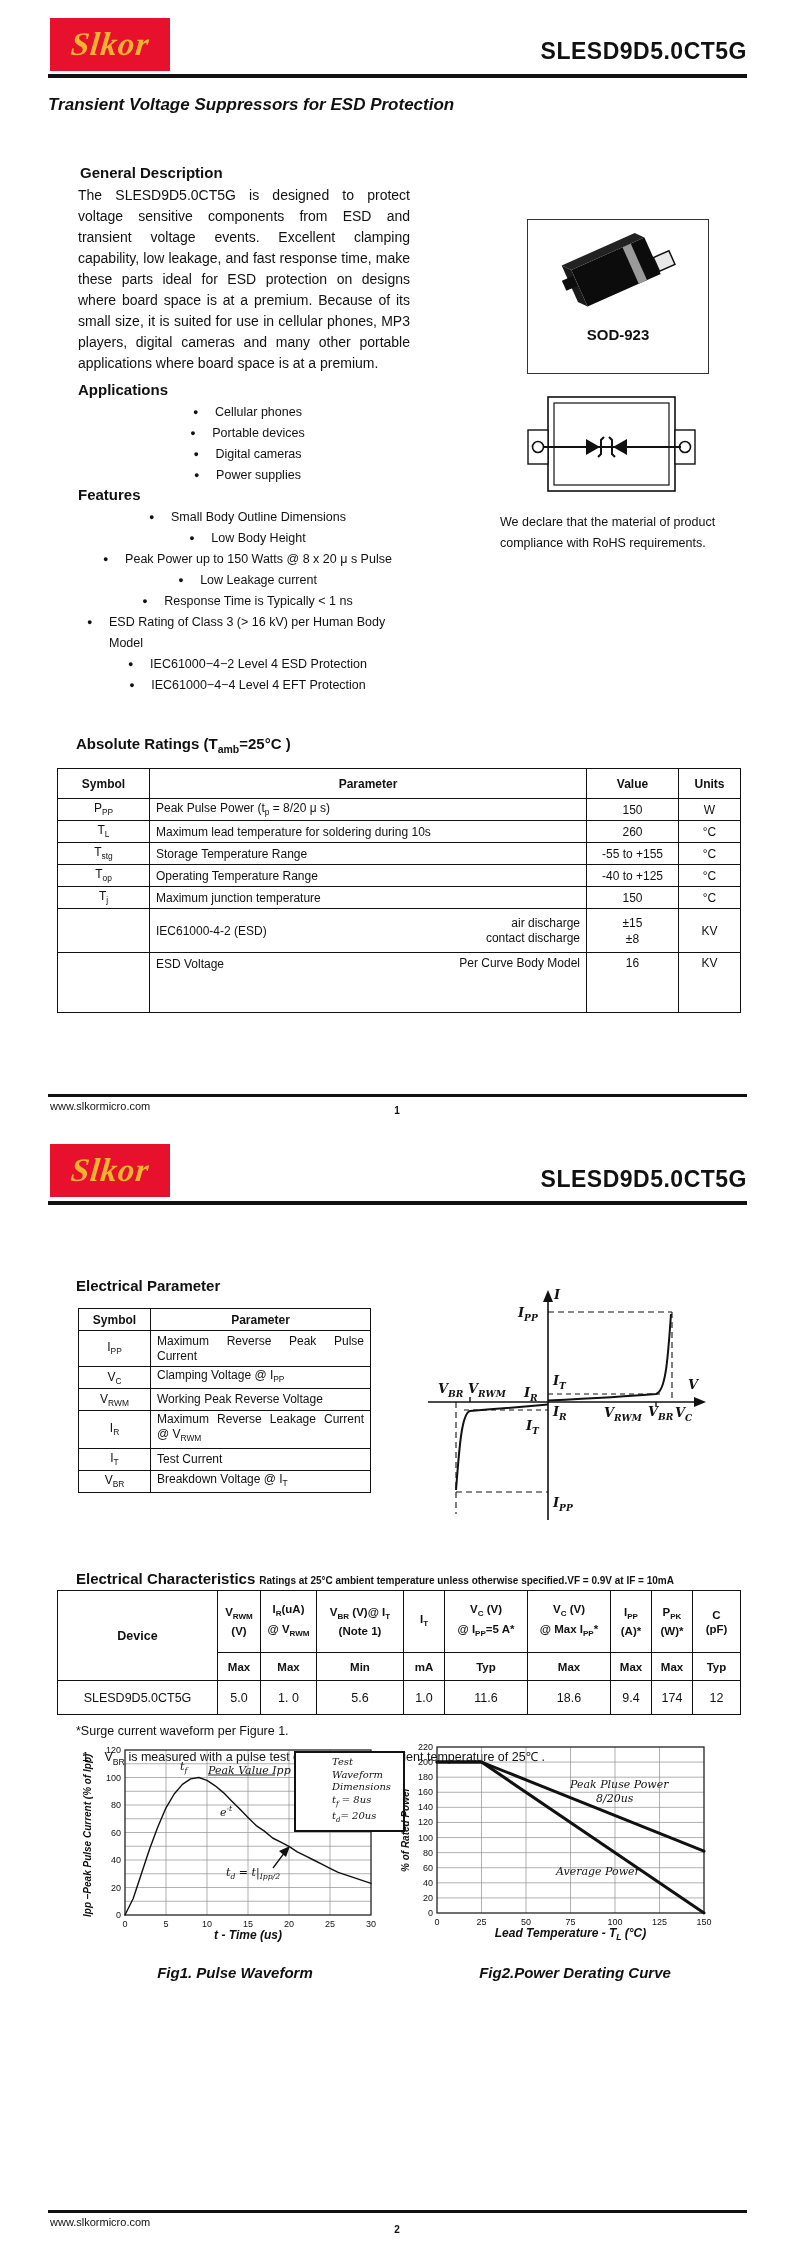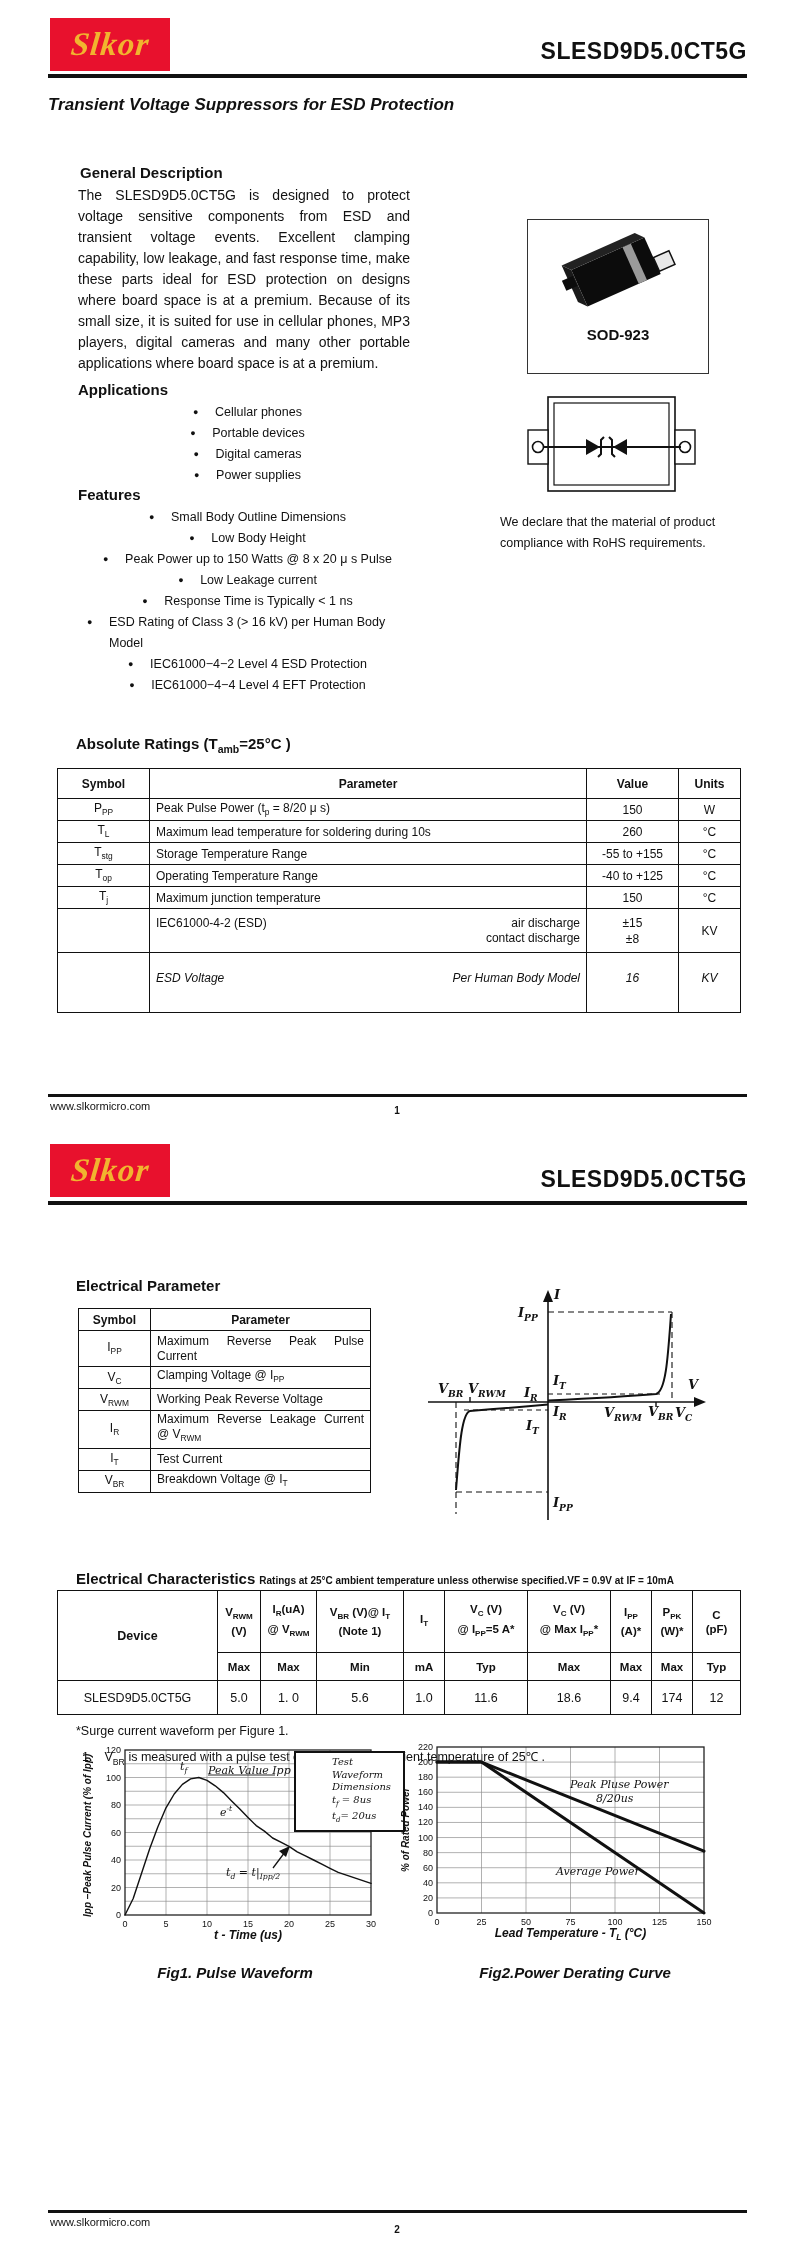--- a/index.html
+++ b/index.html
@@ -28,22 +28,22 @@
   table.dt{border-collapse:collapse;position:absolute;table-layout:fixed;}
   table.dt th,table.dt td{border:1px solid #111;font-size:12px;padding:1px 6px;
         overflow:hidden;}
   table.dt th{font-weight:bold;text-align:center;}
   table.dt td.sym,table.dt td.val,table.dt td.unit{text-align:center;}
   #ar-table{left:57px;top:768px;width:683px;}
   #ar-table tr.hrow{height:30px;}
   #ar-table tr.nrow{height:22px;}
   #ar-table tr.r-dbl{height:44px;}
   #ar-table tr.r-tall{height:60px;}
-  #ar-table tr.r-tall td{vertical-align:top;padding-top:18px;font-style:italic;}
-  .split{display:flex;justify-content:space-between;align-items:flex-start;}
+  #ar-table tr.r-tall td{vertical-align:top;padding-top:3px;}
+  .split{display:flex;justify-content:space-between;align-items:center;}
   .split .rgt{text-align:right;line-height:15px;}
   .vstack{line-height:16px;}
   .footer-url{position:absolute;left:50px;font-size:11px;}
   .footer-pg{position:absolute;left:0;right:0;text-align:center;font-size:10px;font-weight:bold;}
   #ep-table{left:78px;top:1308px;width:292px;}
   #ep-table tr{height:22px;}
   #ep-table tr.tworow{height:36px;}
   #ep-table td.par{text-align:justify;line-height:15px;margin-left:35px;}
   .vi-wrap{position:absolute;left:420px;top:1284px;width:290px;height:250px;}
   .vlab{position:absolute;font-family:"DejaVu Serif",serif;font-style:italic;
@@ -216,21 +216,21 @@
           <td class="val">
             <div class="vstack">±15<br>±8</div>
           </td>
           <td class="unit">KV</td>
         </tr>
         <tr class="r-tall">
           <td class="sym"></td>
           <td class="par">
             <div class="split">
               <span>ESD Voltage</span>
-              <span class="rgt">Per Human Body Model</span>
+              <span class="rgt">Per Curve Body Model</span>
             </div>
           </td>
           <td class="val">16</td>
           <td class="unit">KV</td>
         </tr>
       </tbody>
   </table>
 
   <div class="rule" style="top:1094px;height:3px;"></div>
   <div class="footer-url" style="top:1100px;">www.slkormicro.com</div>

